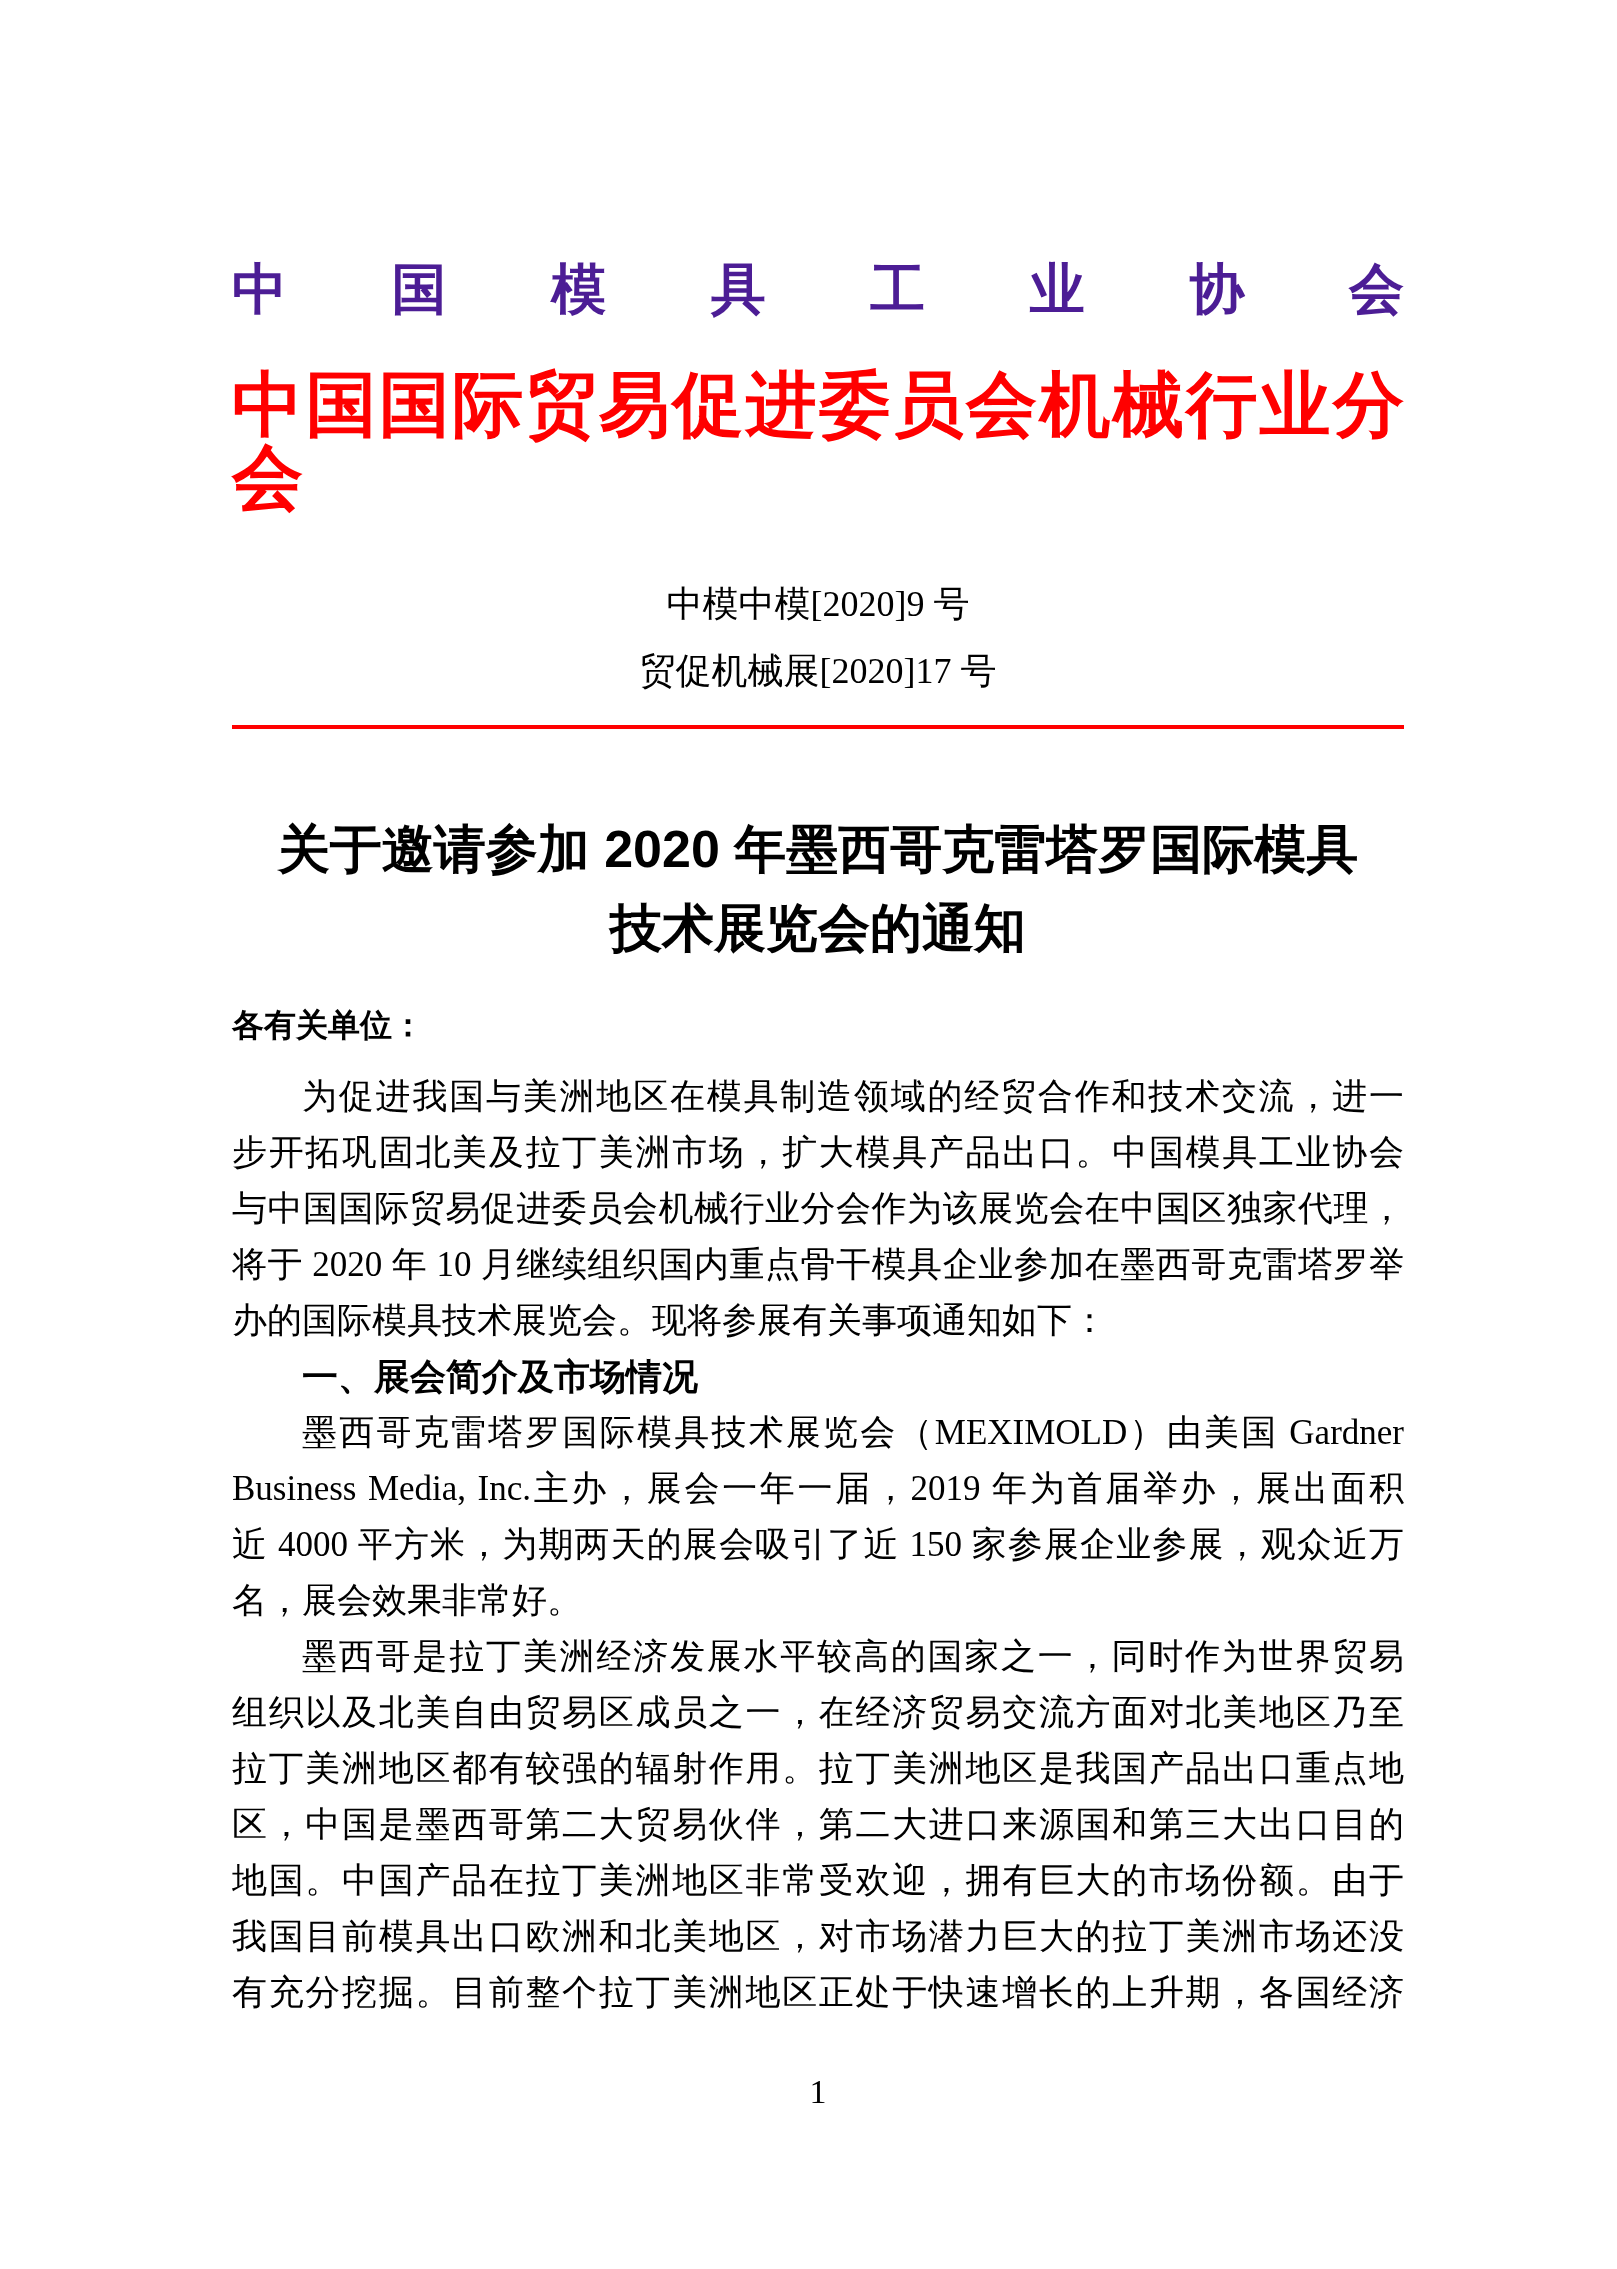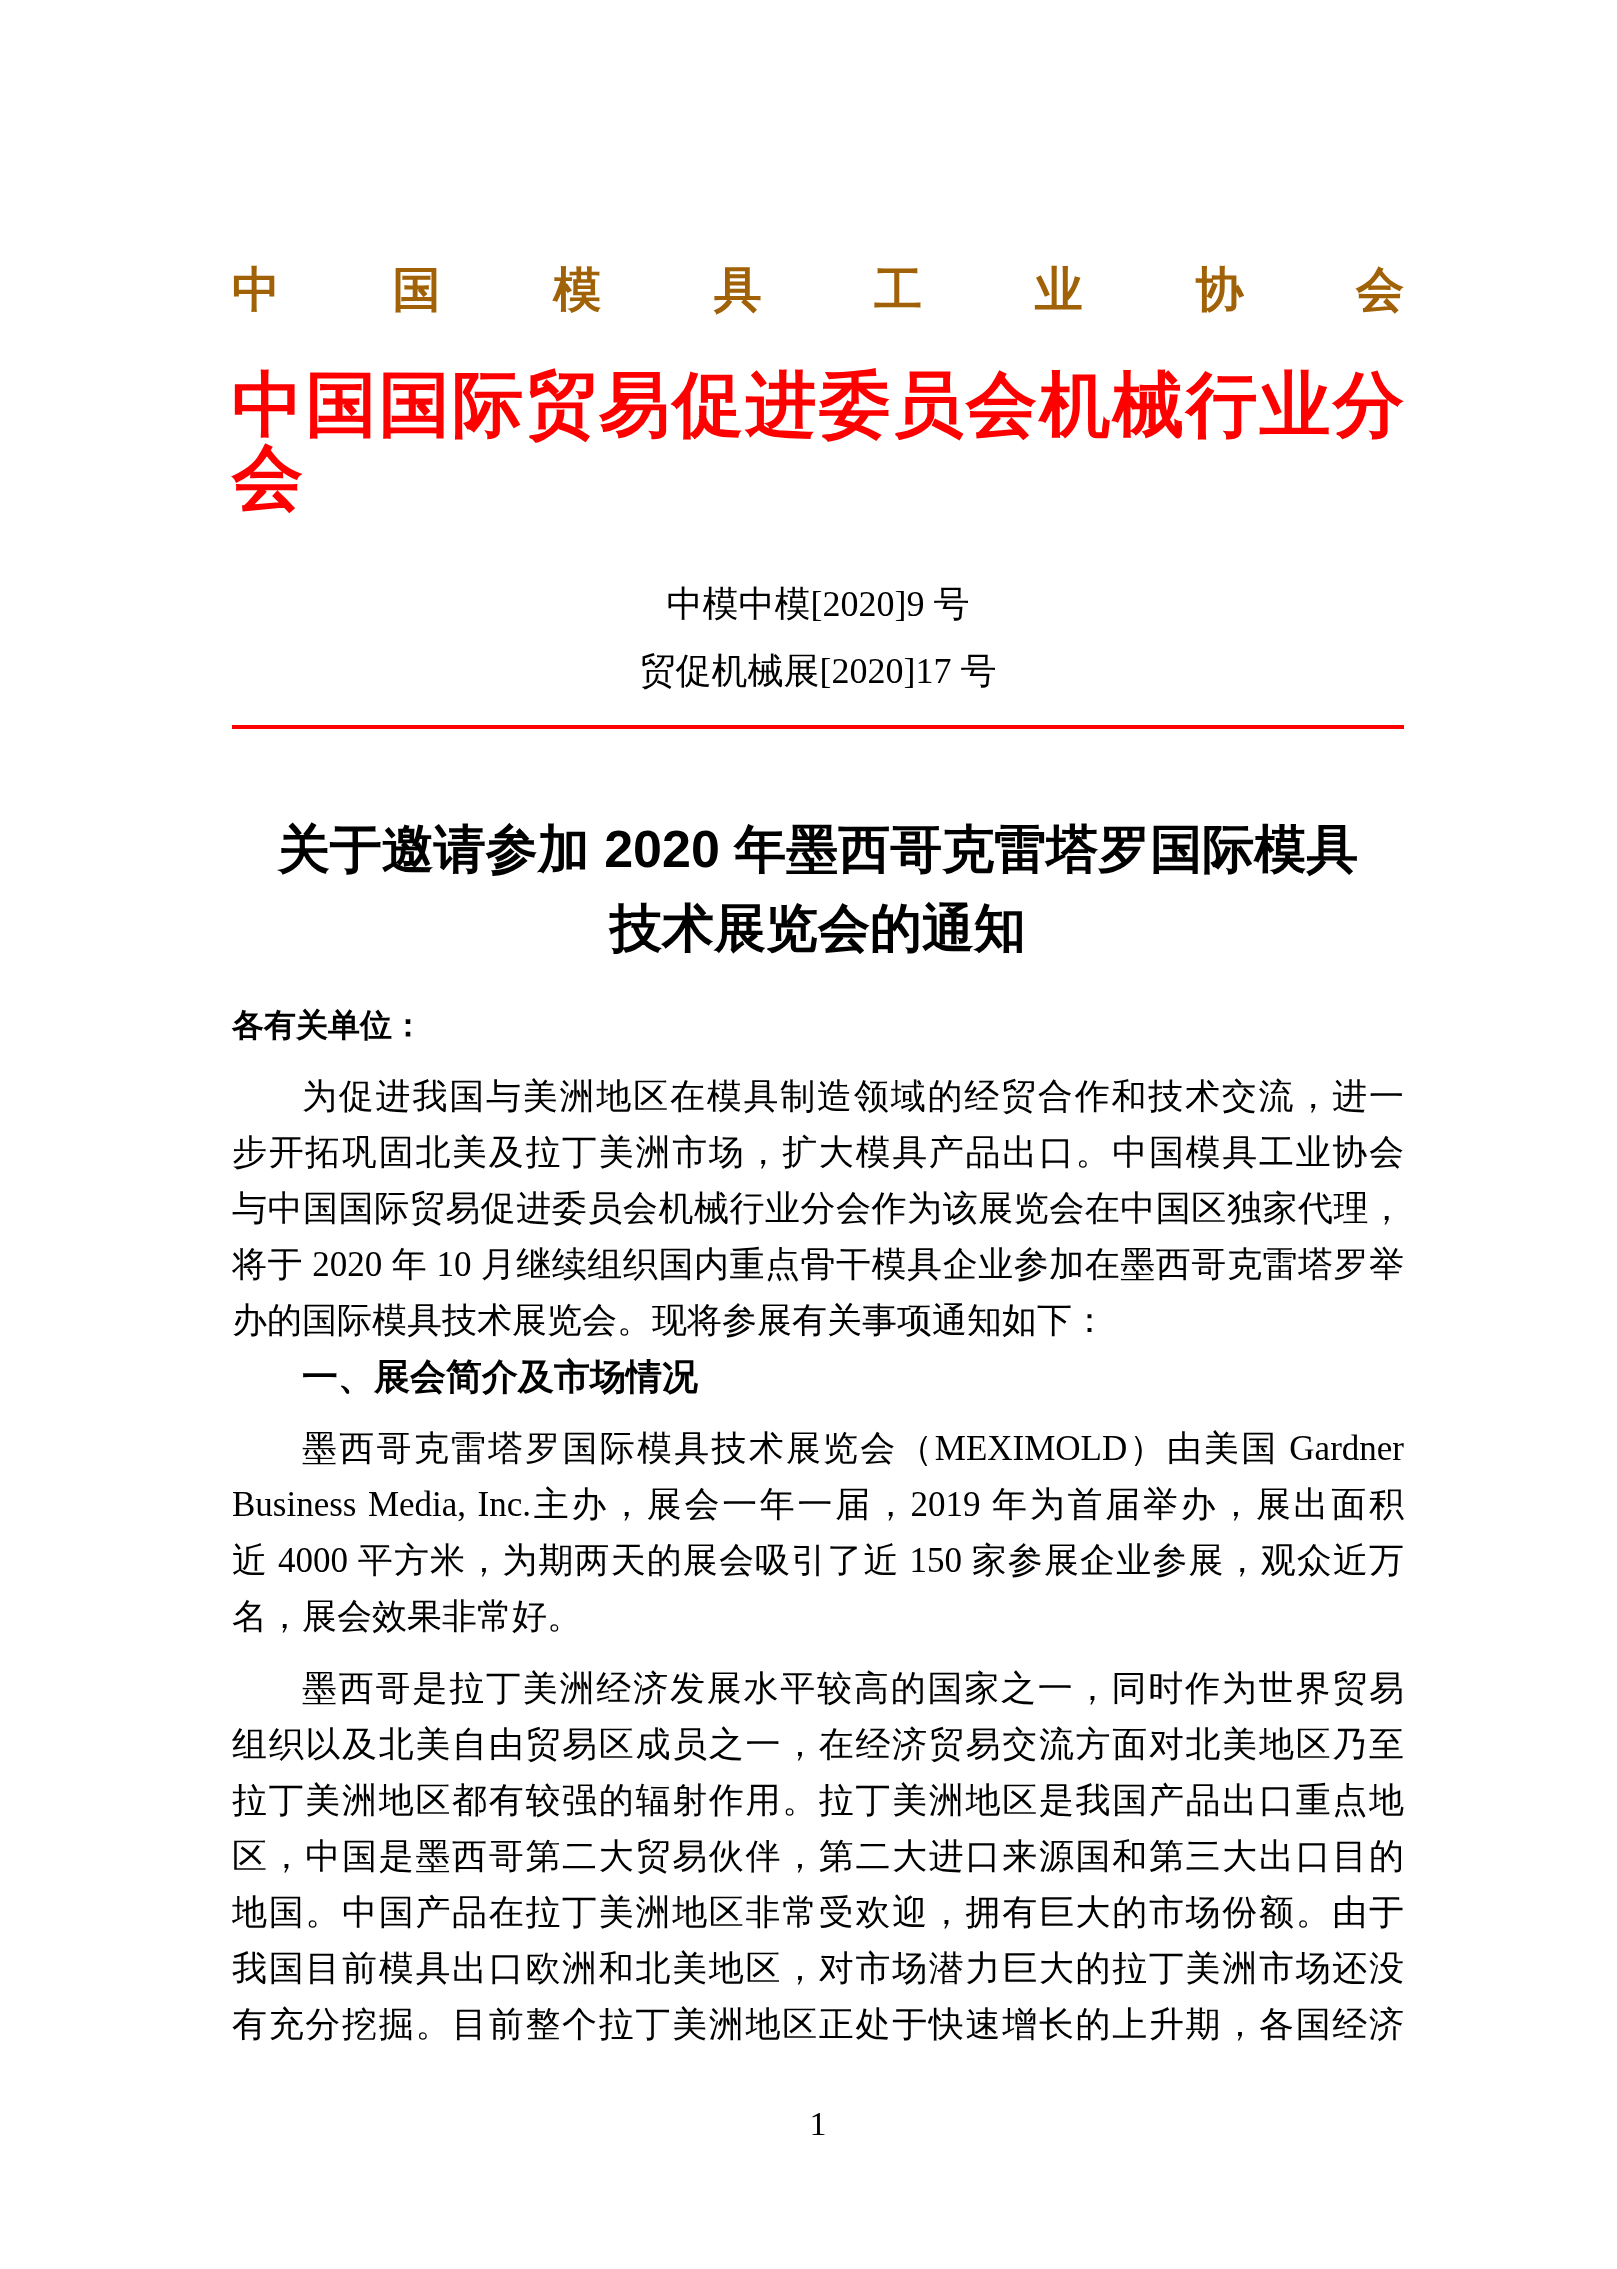--- a/index.html
+++ b/index.html
@@ -15,24 +15,24 @@
     font-family: "Liberation Serif", "DejaVu Serif", serif;
     color: #000000;
   }
   .content {
     padding-left: 232px;
     padding-right: 214px;
   }
   
   .org-line1 {
     margin-top: 253px;
-    font-size: 48px;
+    font-size: 55px;
     line-height: 73px;
     font-weight: bold;
-    color: #a16207;
+    color: #4c1d95;
     text-align: justify;
     text-align-last: justify;
     font-family: "Liberation Serif", "DejaVu Serif", serif;
   }
   .org-line2 {
     margin-top: 48px;
     font-size: 71px;
     line-height: 73px;
     font-weight: bold;
     color: #ff0000;
@@ -64,21 +64,21 @@
   }
   
   .salutation {
     margin-top: 29px;
     font-family: "Liberation Sans", "DejaVu Sans", sans-serif;
     font-weight: bold;
     font-size: 32px;
     line-height: 56px;
   }
   .para {
-    margin-top: 16px;
+    margin-top: 0;
   }
   .para.first-para {
     margin-top: 16px;
   }
   .bline {
     font-size: 35px;
     line-height: 56px;
     white-space: nowrap;
   }
   .bline.just {

